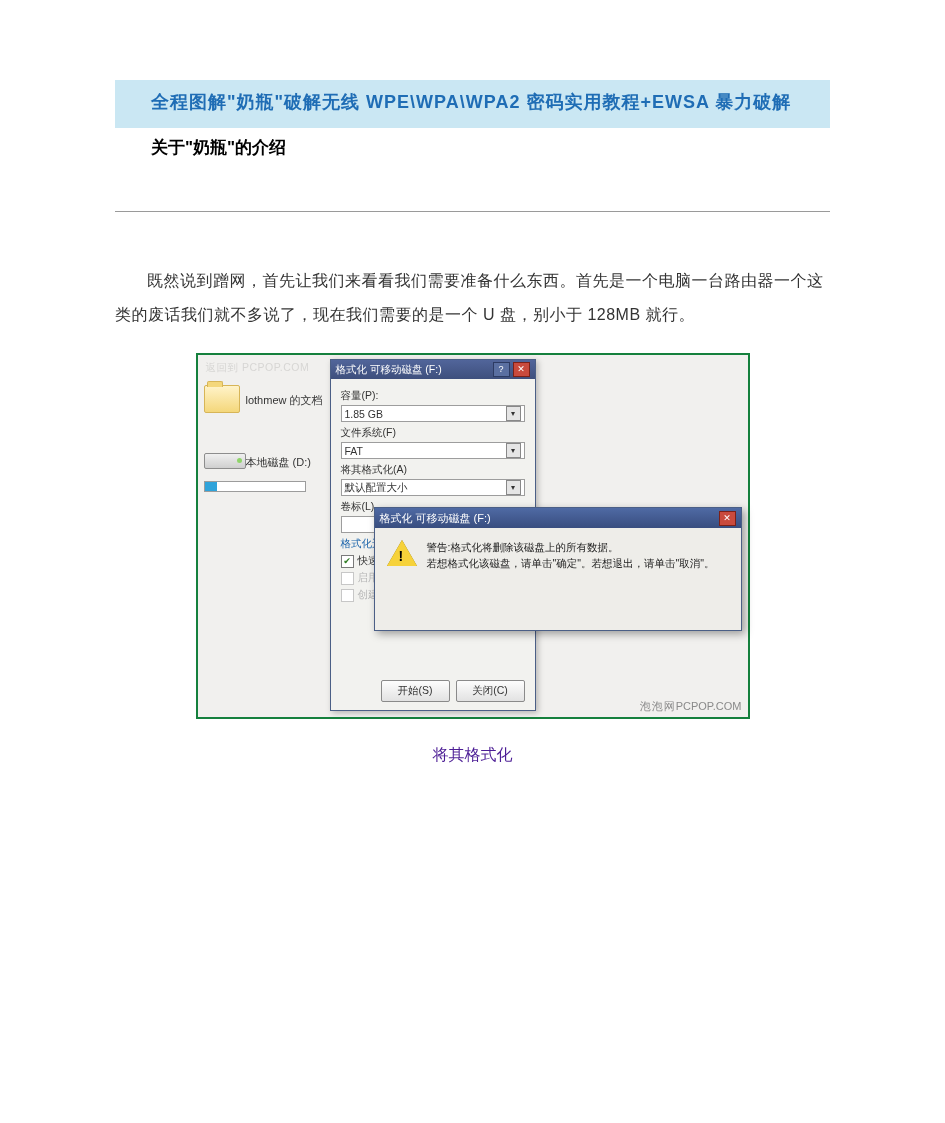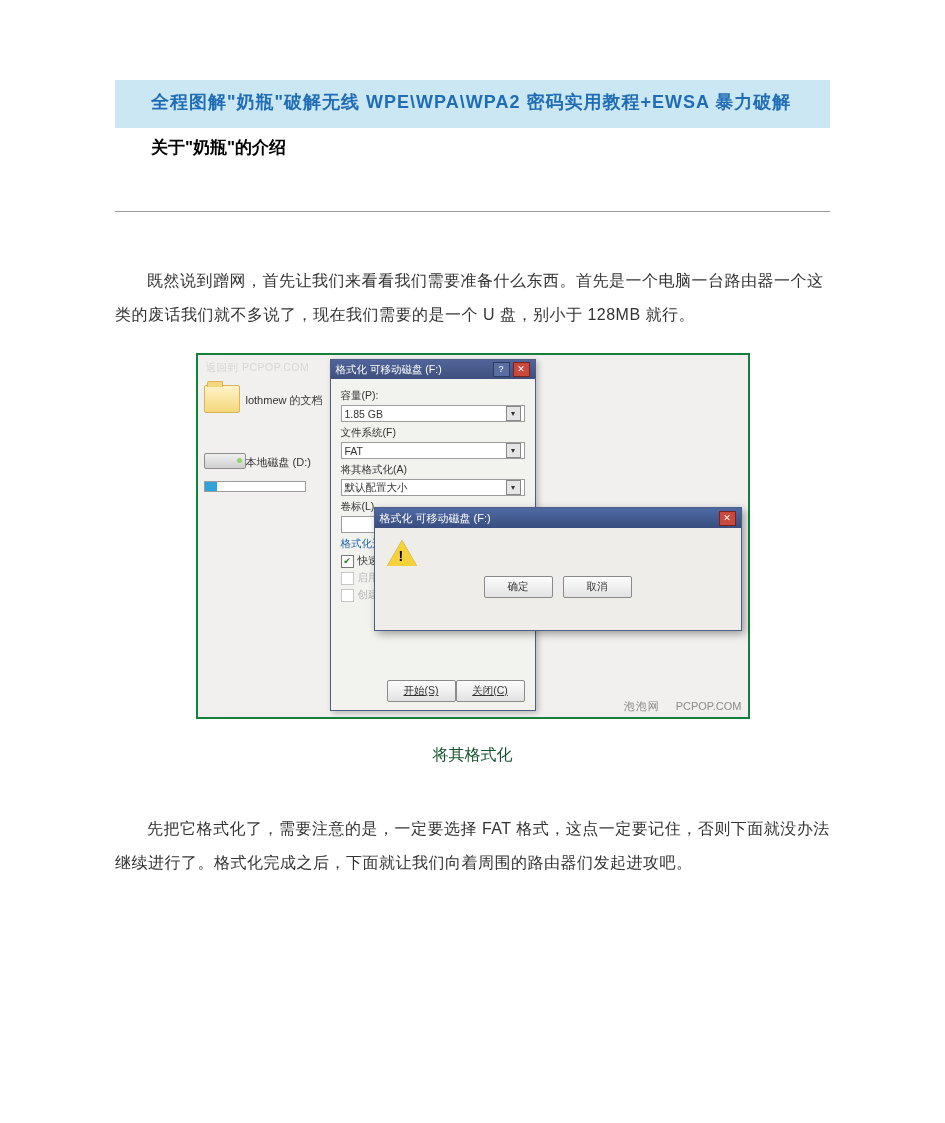--- a/index.html
+++ b/index.html
@@ -148,21 +148,21 @@
     display:flex;align-items:center;justify-content:space-between;
     color:#333;
   }
   .dd-arrow{width:13px;height:13px;border:1px solid #888;background:#e5e5e5;display:flex;align-items:center;justify-content:center;font-size:8px;color:#333;}
   .opt-title{color:#1762aa;font-size:10.5px;margin-top:4px;}
   .chk-row{display:flex;align-items:center;gap:4px;font-size:10.5px;margin:3px 0;color:#333;}
   .chk{width:11px;height:11px;border:1px solid #7a7a7a;background:#fff;display:flex;align-items:center;justify-content:center;font-size:9px;color:#2e7b22;}
   .chk-row.dis{color:#b7b7b7;}
   .chk-row.dis .chk{border-color:#c7c7c7;color:#c7c7c7;}
   .dlg-foot{
-    position:absolute;bottom:8px;right:10px;display:flex;text-decoration:underline;
+    position:absolute;bottom:8px;right:10px;display:flex;gap:6px;
   }
   .btn{
     min-width:55px;height:20px;font-size:10.5px;
     background:linear-gradient(#fdfdfd,#e2e2e2);
     border:1px solid #8a8a8a;border-radius:2px;
     display:flex;align-items:center;justify-content:center;
     padding:0 6px;color:#333;
   }
 
   .warn-dlg{
@@ -187,24 +187,24 @@
     filter:drop-shadow(0 0 0.5px #7a6200);
   }
   .warn-ex{position:absolute;top:8px;left:12px;font-weight:700;color:#000;font-size:14px;}
   .warn-text{font-size:10.5px;line-height:1.5; color:#222;}
   .warn-foot{display:flex;justify-content:center;gap:10px;margin-top:4px;}
 
   .watermark{
     position:absolute;bottom:3px;right:6px;
     font-size:11px;color:#8a8a8a;
   }
-  .watermark .cn{letter-spacing:1px;margin-right:16px;}
+  .watermark .cn{letter-spacing:1px;margin-right:0;}
 
   .caption{
-    text-align:center;font-size:16px;color:#14532d;
+    text-align:center;font-size:16px;color:#4c1d95;
     margin:20px 0 46px 0;
   }
 </style>
 </head>
 <body>
 
 <div class="page">
   <div class="title-banner">全程图解"奶瓶"破解无线 WPE\WPA\WPA2  密码实用教程+EWSA 暴力破解</div>
   <div class="subtitle">关于"奶瓶"的介绍</div>
   <hr class="sep">
@@ -290,29 +290,28 @@
           <span>格式化 可移动磁盘 (F:)</span>
           <div class="dlg-title-btns">
             <div class="tbtn close">✕</div>
           </div>
         </div>
         <div class="warn-body">
           <div class="warn-icon">
             <div class="warn-tri"></div>
               <div class="warn-ex">!</div>
           </div>
-        </div>
-        <div class="warn-foot">
-          <div class="btn">确定</div>
-          <div class="btn">取消</div>
+          <div class="warn-text">
+            <div>警告:格式化将删除该磁盘上的所有数据。</div>
+            <div>若想格式化该磁盘，请单击"确定"。若想退出，请单击"取消"。</div>
+          </div>
         </div>
       </div>
 
       <div class="watermark">
         <span class="cn">泡泡网</span><span>PCPOP.COM</span>
       </div>
     </div>
   </div>
 
   <div class="caption">将其格式化</div>
 
-  <p class="para">先把它格式化了，需要注意的是，一定要选择 FAT 格式，这点一定要记住，否则下面就没办法继续进行了。格式化完成之后，下面就让我们向着周围的路由器们发起进攻吧。</p>
 </div>
 
 </body></html>

